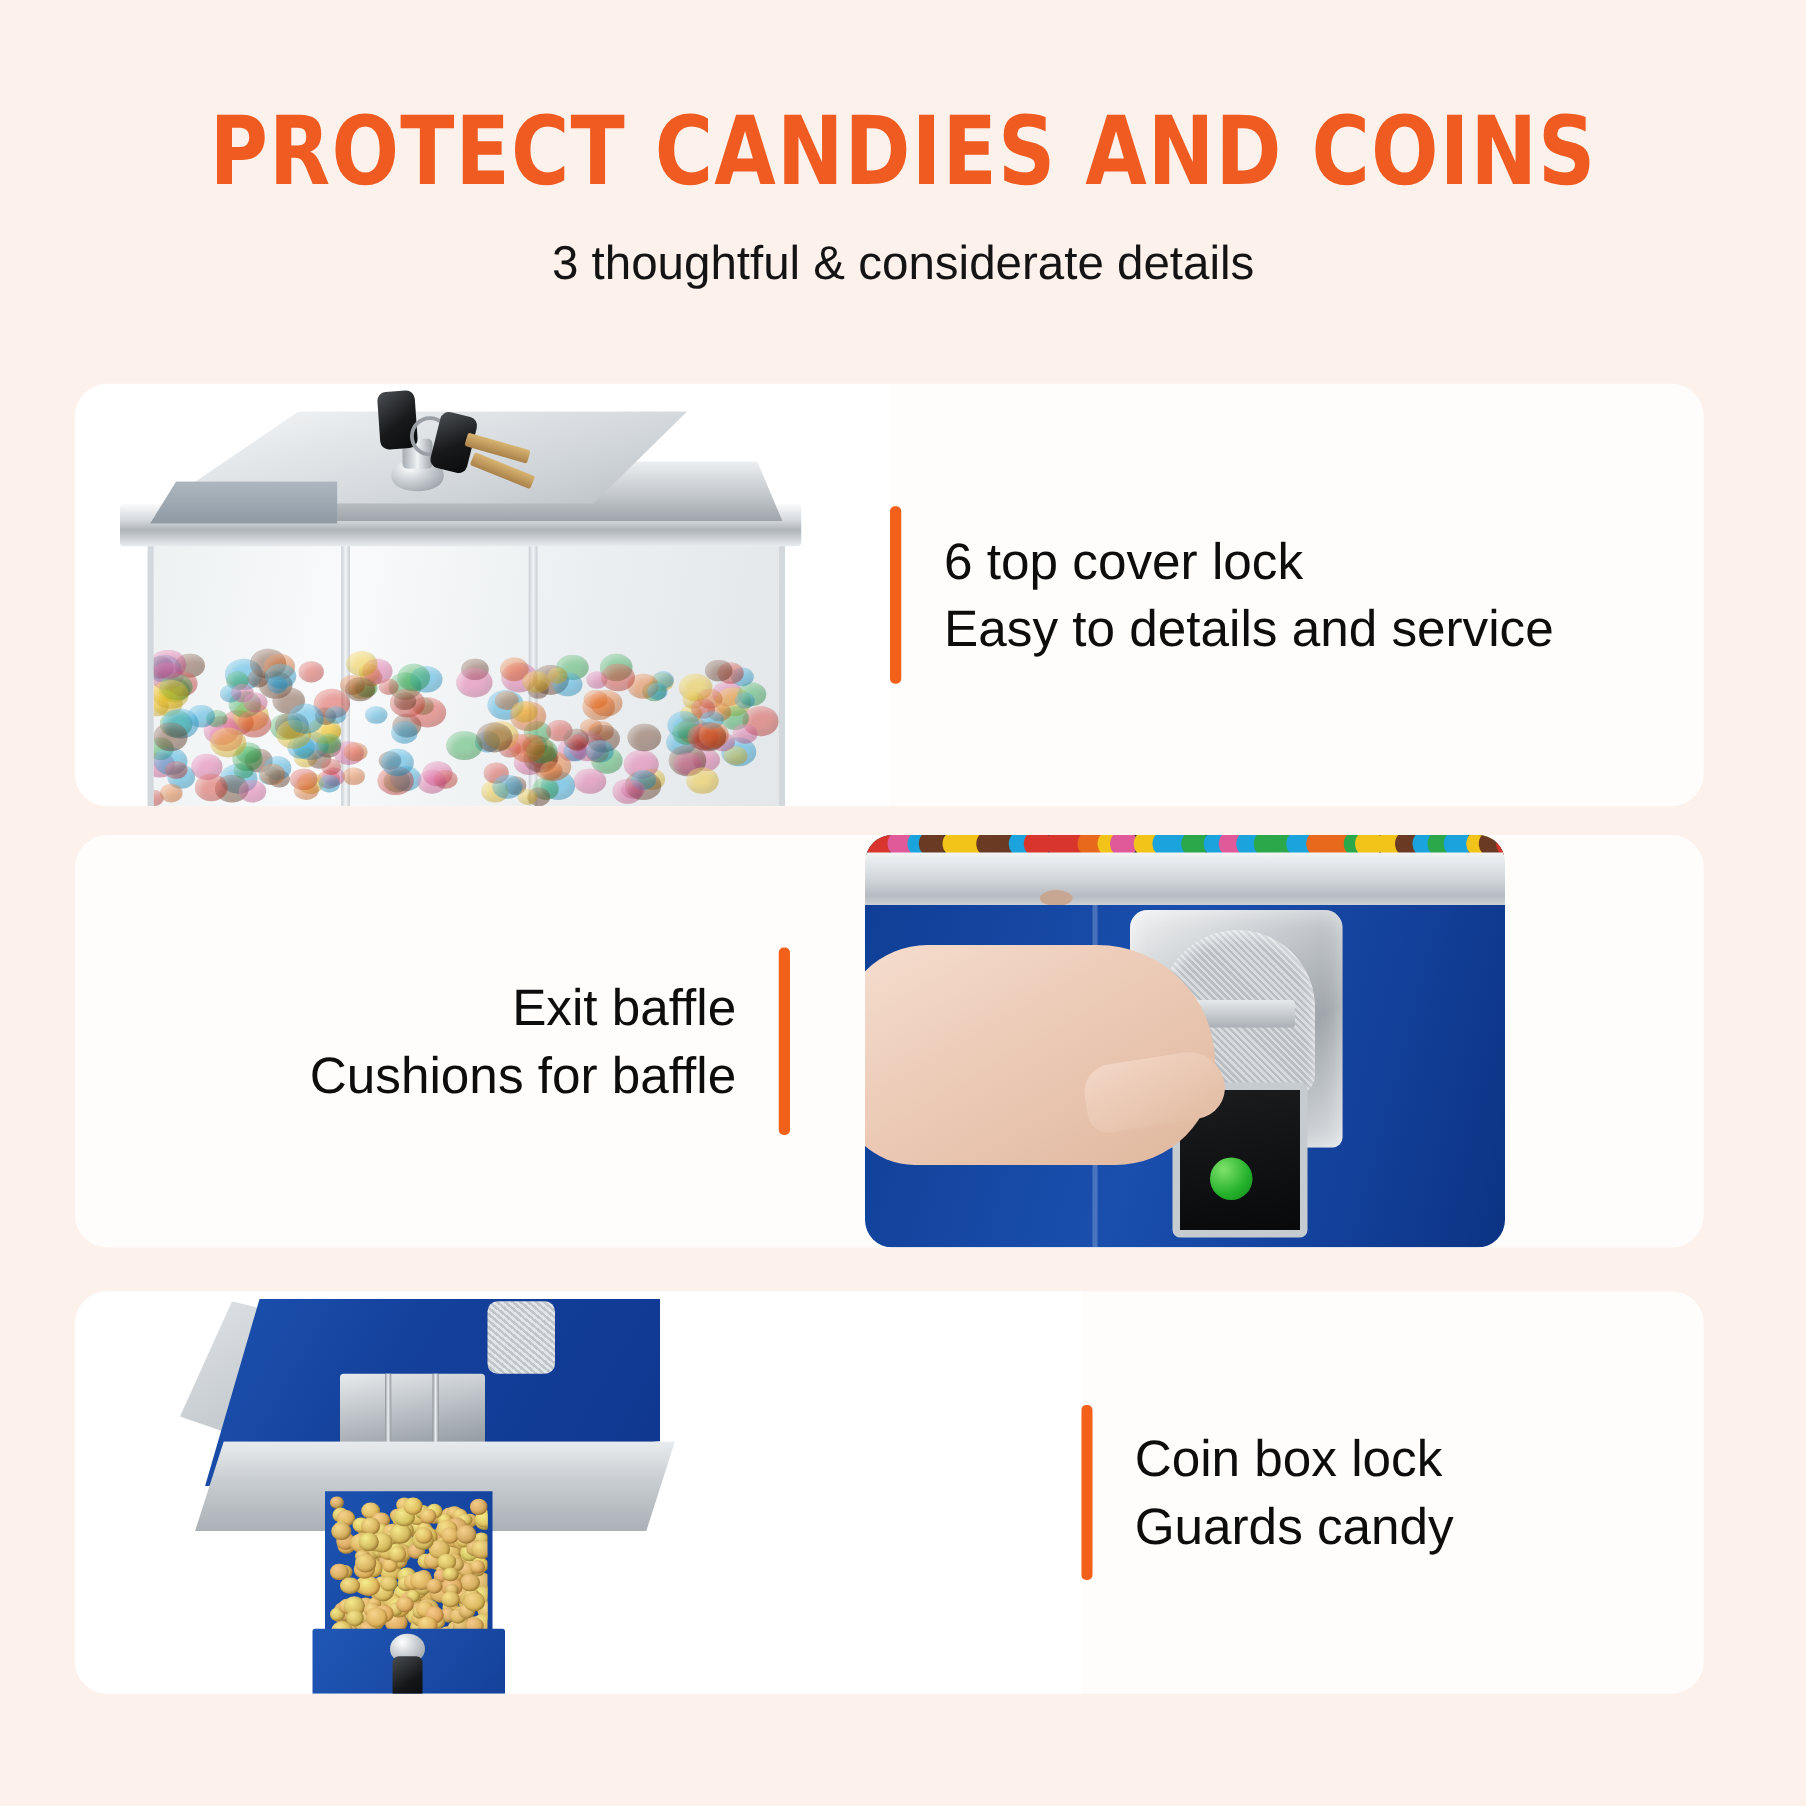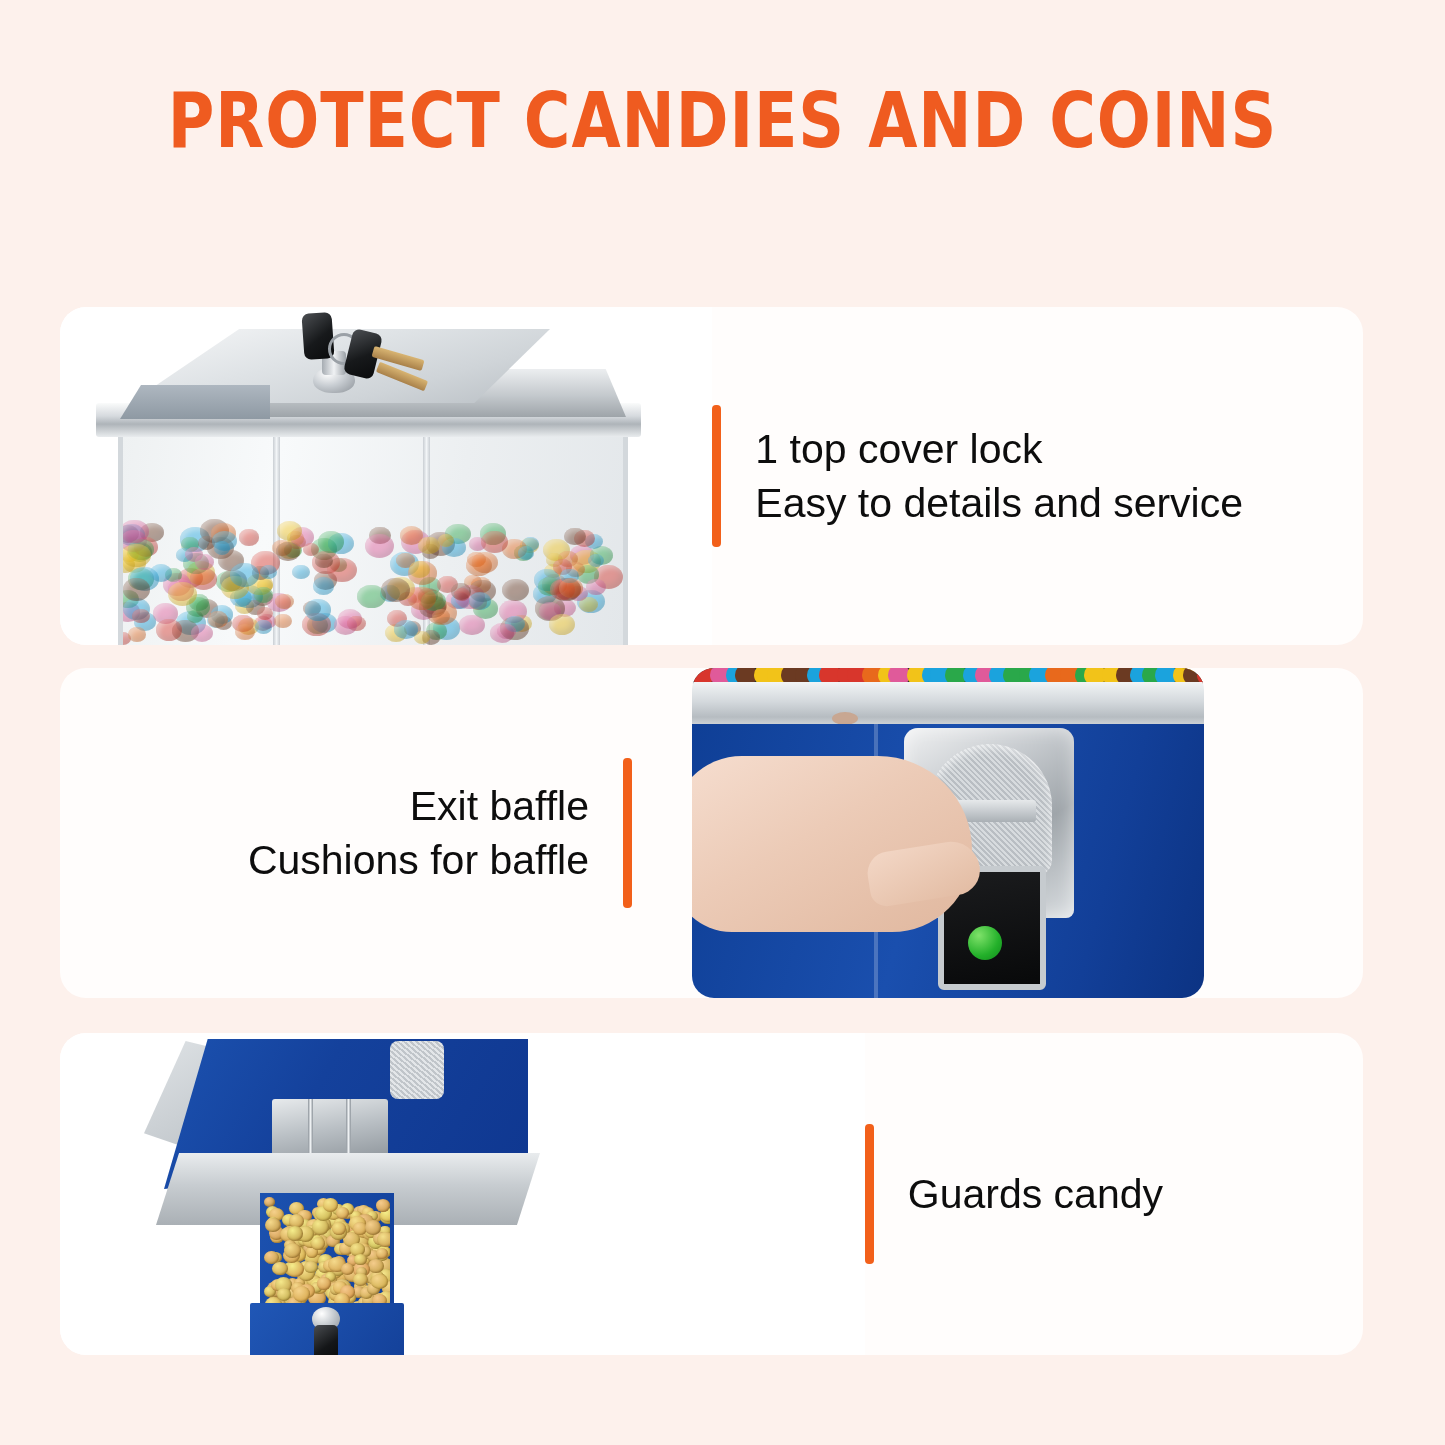--- a/index.html
+++ b/index.html
@@ -275,20 +275,21 @@
     background: linear-gradient(145deg,#4a4d51,#141618 60%,#0a0b0c);
   }
 </style>
 </head>
 <body>
 
 <div class="page">
 
   <div class="header">
     <div class="title">PROTECT CANDIES AND COINS</div>
+    <div class="subtitle">3 thoughtful &amp; considerate details</div>
   </div>
 
   <div class="card" id="card-1">
     <div class="card-inner">
       <div class="photo p1">
         <div class="hopper">
           <div class="hopper-glass-div" style="left:150px"></div>
           <div class="hopper-glass-div" style="left:300px"></div>
           <div class="candies">
               <span class="candy" style="width: 16px; height: 13.12px; left: -8px; bottom: 0px; background: rgb(216, 54, 44); opacity: 0.45;"></span>
@@ -511,21 +512,21 @@
         <div class="lock-neck"></div>
         <div class="key-head" style="left:243px;top:6px;transform:rotate(-4deg)"></div>
         <div class="key-ring" style="left:268px;top:26px"></div>
         <div class="key-head" style="left:288px;top:24px;transform:rotate(14deg)"></div>
         <div class="key-blade" style="left:312px;top:46px;transform:rotate(16deg)"></div>
         <div class="key-blade" style="left:316px;top:64px;transform:rotate(22deg)"></div>
       </div>
       <div class="caption caption-left" style="padding-right:120px">
         <div class="accent-bar" style="height:142px"></div>
         <div class="caption-text">
-          <div>1 top cover lock</div>
+          <div>6 top cover lock</div>
           <div>Easy to details and service</div>
         </div>
       </div>
     </div>
   </div>
 
   <div class="card" id="card-2">
     <div class="card-inner">
       <div class="caption caption-right" style="flex:0 0 572px;justify-content:flex-end">
         <div class="caption-text">
@@ -835,19 +836,20 @@
             <span class="coin" style="width: 16.2792px; height: 14.6512px; left: 107.271px; top: 77.2347px; background: radial-gradient(circle at 35% 30%, rgb(245, 213, 140), rgb(199, 164, 60)); box-shadow: rgba(90, 60, 10, 0.45) -1px -1px 2px inset;"></span>
           </div>
         <div class="drawer-face"></div>
         <div class="drawer-lock"></div>
         <div class="drawer-key-head"></div>
 
       </div>
       <div class="caption caption-left" style="padding-right:200px">
         <div class="accent-bar" style="height:140px"></div>
         <div class="caption-text">
+          <div>Coin box lock</div>
           <div>Guards candy</div>
         </div>
       </div>
     </div>
   </div>
 
 </div>
 
 </body></html>

